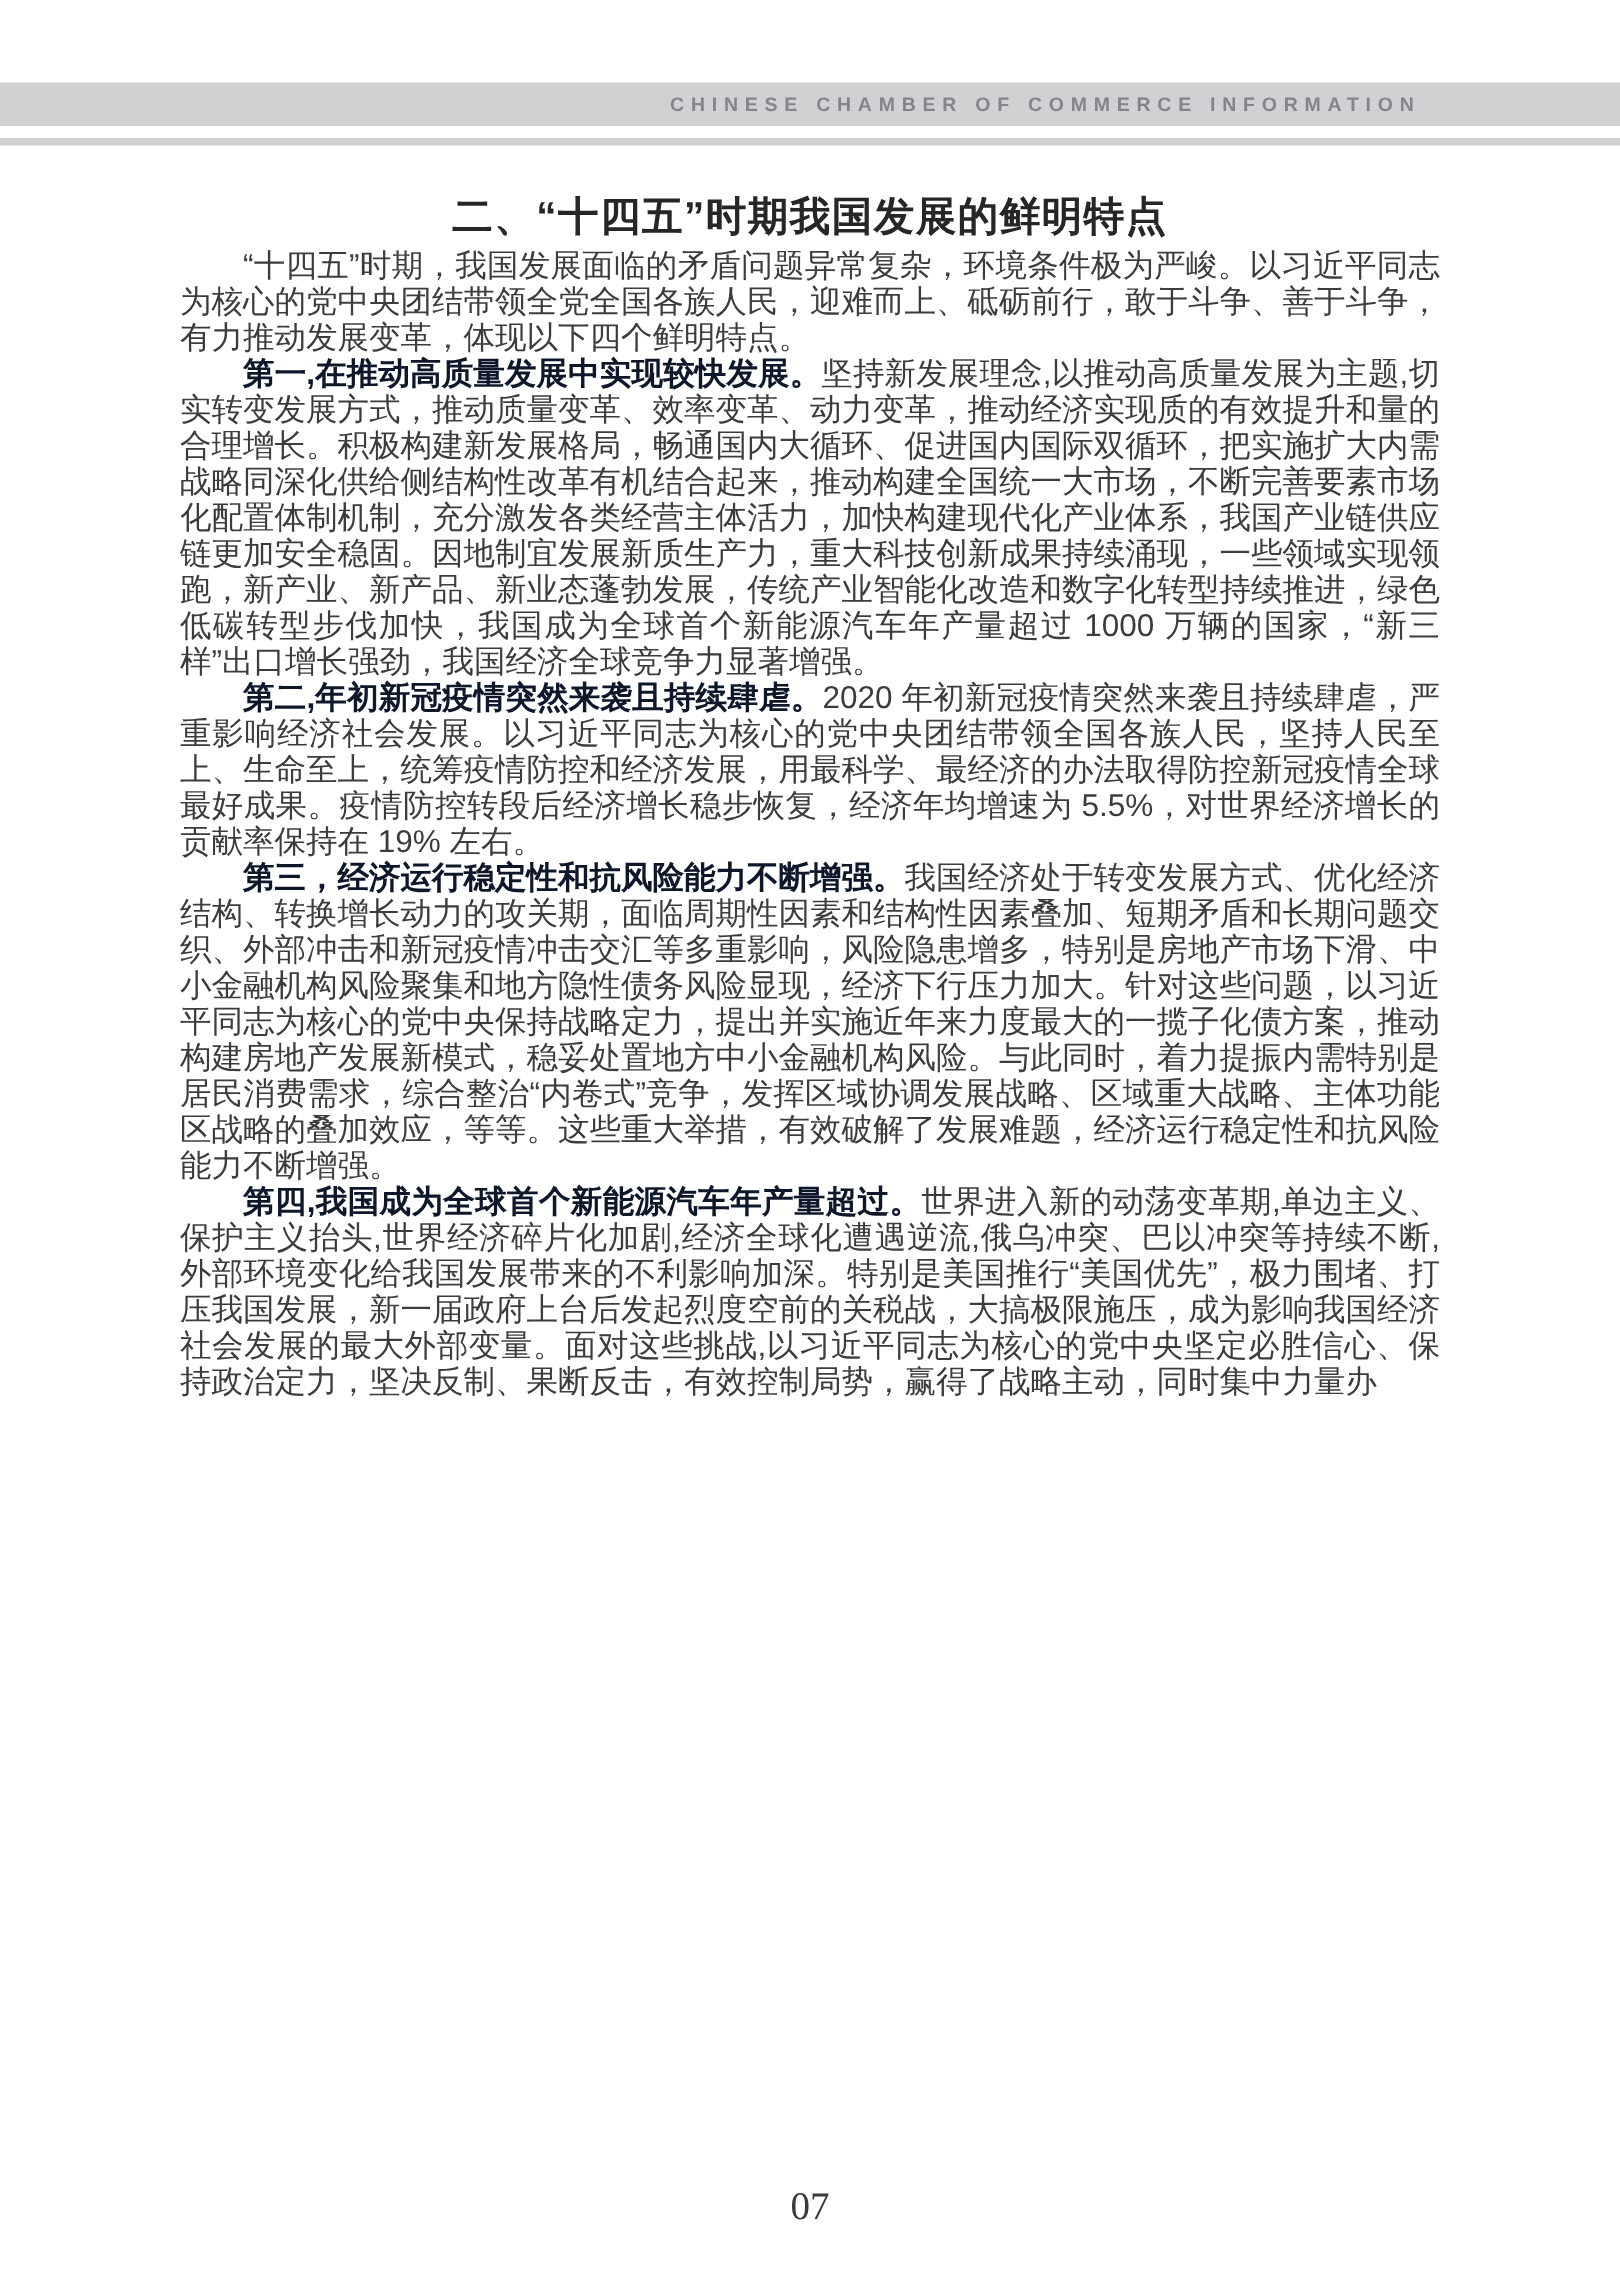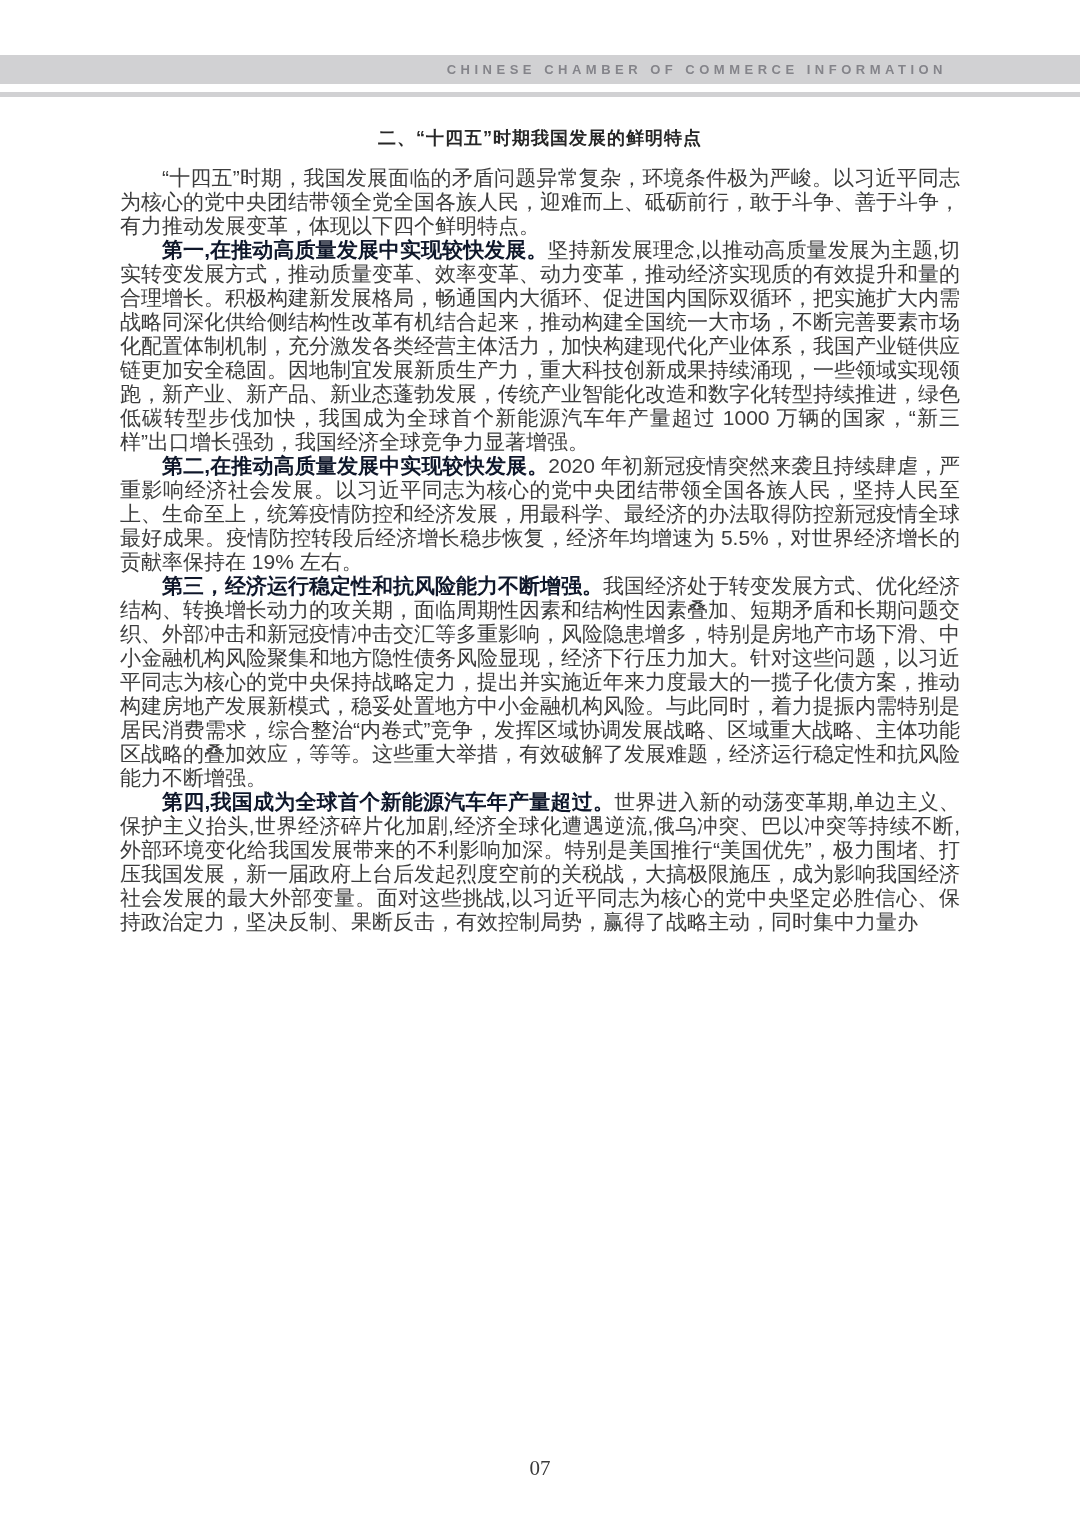--- a/index.html
+++ b/index.html
@@ -42,21 +42,21 @@
     height: 5px;
     background: #d1d1d3;
   }
   .title {
     position: absolute;
     top: 126px;
     left: 0;
     width: 100%;
     margin: 0;
     text-align: center;
-    font-size: 18px;
+    font-size: 27px;
     font-weight: 700;
     letter-spacing: 1px;
     color: #262626;
   }
   .content {
     position: absolute;
     top: 166px;
     left: 120px;
     width: 840px;
     font-size: 21px;
@@ -74,21 +74,21 @@
     font-weight: 700;
     color: #0f172a;
   }
   .page-number {
     position: absolute;
     top: 1456px;
     left: 0;
     width: 100%;
     text-align: center;
     font-family: "Liberation Serif", "DejaVu Serif", serif;
-    font-size: 21px;
+    font-size: 26px;
     color: #3a3a3a;
   }
 </style>
 </head>
 <body>
 
 <div class="page">
 
   <div class="banner">
     <span class="banner-text">CHINESE CHAMBER OF COMMERCE INFORMATION</span>
@@ -97,21 +97,21 @@
   <div class="divider"></div>
 
   <h1 class="title">二、“十四五”时期我国发展的鲜明特点</h1>
 
   <div class="content">
 
     <p><span>“十四五”时期，我国发展面临的矛盾问题异常复杂，环境条件极为严峻。以习近平同志为核心的党中央团结带领全党全国各族人民，迎难而上、砥砺前行，敢于斗争、善于斗争，有力推动发展变革，体现以下四个鲜明特点。</span></p>
 
     <p><span class="lead">第一,在推动高质量发展中实现较快发展。</span><span>坚持新发展理念,以推动高质量发展为主题,切实转变发展方式，推动质量变革、效率变革、动力变革，推动经济实现质的有效提升和量的合理增长。积极构建新发展格局，畅通国内大循环、促进国内国际双循环，把实施扩大内需战略同深化供给侧结构性改革有机结合起来，推动构建全国统一大市场，不断完善要素市场化配置体制机制，充分激发各类经营主体活力，加快构建现代化产业体系，我国产业链供应链更加安全稳固。因地制宜发展新质生产力，重大科技创新成果持续涌现，一些领域实现领跑，新产业、新产品、新业态蓬勃发展，传统产业智能化改造和数字化转型持续推进，绿色低碳转型步伐加快，我国成为全球首个新能源汽车年产量超过 1000 万辆的国家，“新三样”出口增长强劲，我国经济全球竞争力显著增强。</span></p>
 
-    <p><span class="lead">第二,在推动高质量发展中实现较快发展。</span><span>2020 年初新冠疫情突然来袭且持续肆虐，严重影响经济社会发展。以习近平同志为核心的党中央团结带领全国各族人民，坚持人民至上、生命至上，统筹疫情防控和经济发展，用最科学、最经济的办法取得防控新冠疫情全球最好成果。疫情防控转段后经济增长稳步恢复，经济年均增速为 5.5%，对世界经济增长的贡献率保持在 19% 左右。</span></p>
+    <p><span class="lead">第二,年初新冠疫情突然来袭且持续肆虐。</span><span>2020 年初新冠疫情突然来袭且持续肆虐，严重影响经济社会发展。以习近平同志为核心的党中央团结带领全国各族人民，坚持人民至上、生命至上，统筹疫情防控和经济发展，用最科学、最经济的办法取得防控新冠疫情全球最好成果。疫情防控转段后经济增长稳步恢复，经济年均增速为 5.5%，对世界经济增长的贡献率保持在 19% 左右。</span></p>
 
     <p><span class="lead">第三，经济运行稳定性和抗风险能力不断增强。</span><span>我国经济处于转变发展方式、优化经济结构、转换增长动力的攻关期，面临周期性因素和结构性因素叠加、短期矛盾和长期问题交织、外部冲击和新冠疫情冲击交汇等多重影响，风险隐患增多，特别是房地产市场下滑、中小金融机构风险聚集和地方隐性债务风险显现，经济下行压力加大。针对这些问题，以习近平同志为核心的党中央保持战略定力，提出并实施近年来力度最大的一揽子化债方案，推动构建房地产发展新模式，稳妥处置地方中小金融机构风险。与此同时，着力提振内需特别是居民消费需求，综合整治“内卷式”竞争，发挥区域协调发展战略、区域重大战略、主体功能区战略的叠加效应，等等。这些重大举措，有效破解了发展难题，经济运行稳定性和抗风险能力不断增强。</span></p>
 
     <p><span class="lead">第四,我国成为全球首个新能源汽车年产量超过。</span><span>世界进入新的动荡变革期,单边主义、保护主义抬头,世界经济碎片化加剧,经济全球化遭遇逆流,俄乌冲突、巴以冲突等持续不断,外部环境变化给我国发展带来的不利影响加深。特别是美国推行“美国优先”，极力围堵、打压我国发展，新一届政府上台后发起烈度空前的关税战，大搞极限施压，成为影响我国经济社会发展的最大外部变量。面对这些挑战,以习近平同志为核心的党中央坚定必胜信心、保持政治定力，坚决反制、果断反击，有效控制局势，赢得了战略主动，同时集中力量办</span></p>
 
   </div>
 
   <div class="page-number">07</div>
 
 </div>

